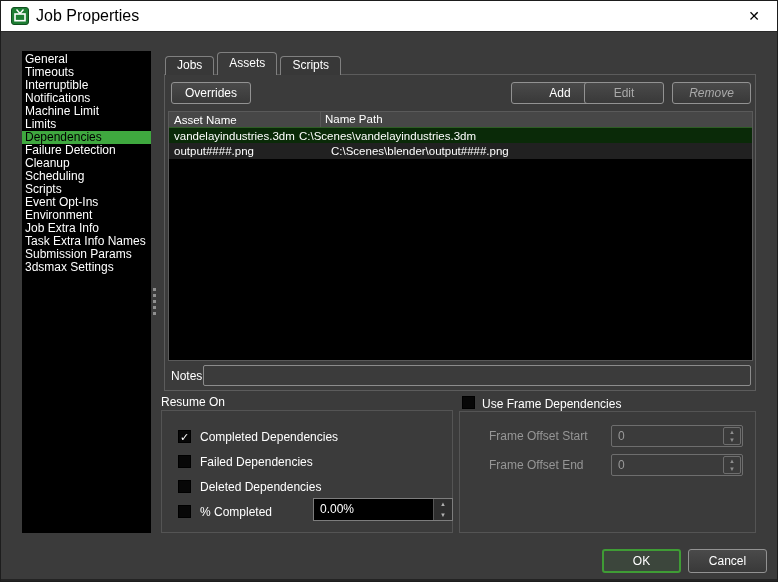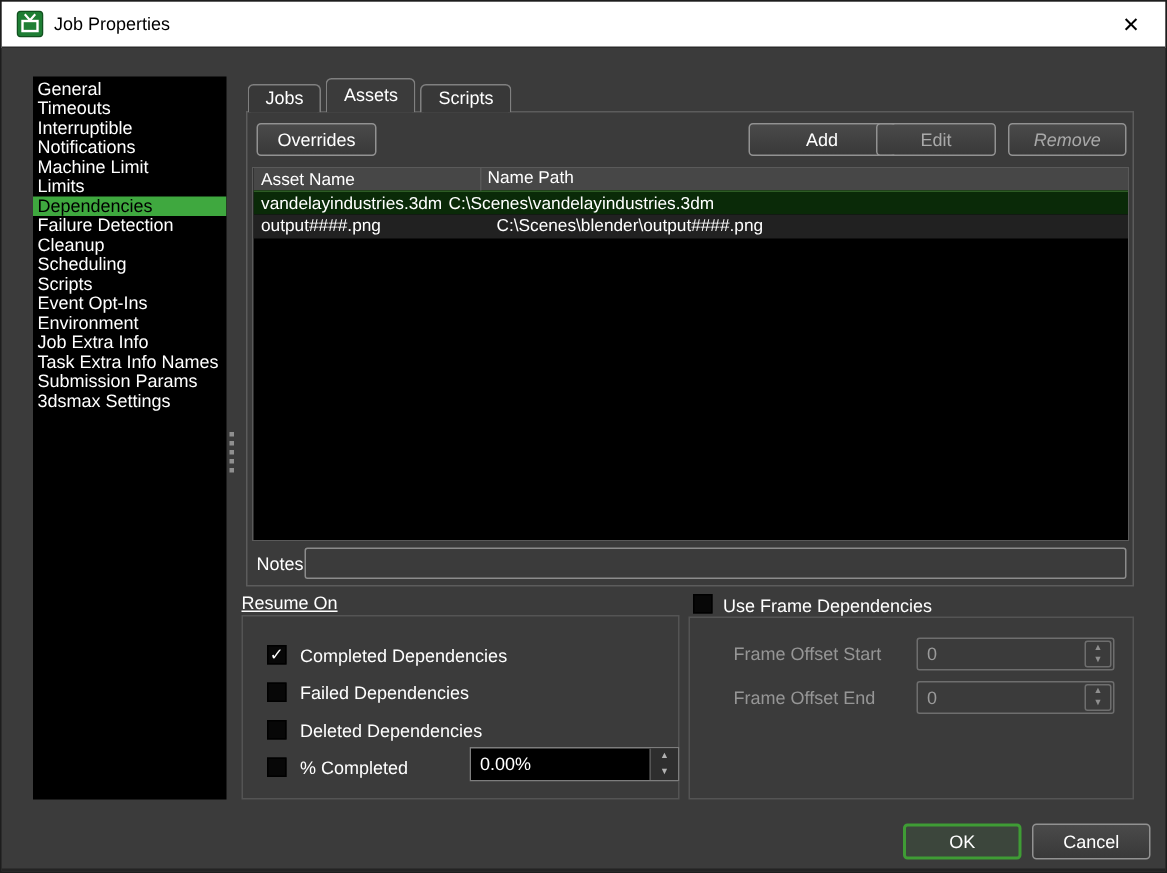--- a/index.html
+++ b/index.html
@@ -5,56 +5,56 @@
   html,body{margin:0;padding:0;background:#505050;}
   *{box-sizing:border-box;}
   .window{
     position:relative;width:778px;height:582px;overflow:hidden;
     background:#3b3b3b;border:1px solid #1d1d1d;
     font-family:"Liberation Sans",sans-serif;color:#fff;font-size:12px;
   }
   
   .titlebar{position:absolute;top:0;left:0;right:0;height:31px;background:#ffffff;display:flex;align-items:center;border-bottom:1px solid #2a2a2a;}
   .app-icon{margin-left:10px;width:18px;height:18px;display:block;}
-  .titlebar-text{margin-left:7px;color:#000;font-size:12px;}
+  .titlebar-text{margin-left:7px;color:#000;font-size:16px;}
   .close-btn{position:absolute;right:0;top:0;width:46px;height:30px;display:flex;align-items:center;justify-content:center;color:#000;font-size:14px;cursor:default;}
   
   .sidebar{position:absolute;left:21px;top:50px;width:129px;height:482px;background:#000;padding-top:2px;overflow:hidden;}
   .sidebar-item{height:13px;line-height:13px;font-size:12px;color:#fff;padding-left:3px;white-space:nowrap;}
   .sidebar-item.selected{background:var(--selection-green,#3fa83f);color:#000;}
   .splitter{position:absolute;left:152px;top:287px;width:4px;display:flex;flex-direction:column;gap:3px;}
   .splitter i{display:block;width:3px;height:3px;background:#8f8f8f;}
   
   .tabs{position:absolute;left:164px;top:52px;height:22px;display:flex;align-items:flex-end;z-index:3;}
   .tab{height:19px;line-height:17px;padding:0 11px;background:#383838;border:1px solid #808080;border-bottom:none;border-radius:4px 4px 0 0;margin-right:3px;color:#fff;}
   .tab.selected{height:23px;line-height:21px;background:#3b3b3b;}
   .pane{position:absolute;left:163px;top:73px;width:592px;height:317px;border:1px solid #5c5c5c;z-index:1;}
   
   .btn{position:absolute;height:22px;background:linear-gradient(#4a4a4a,#393939);border:1px solid #929292;border-radius:3px;color:#fff;display:flex;align-items:center;justify-content:center;z-index:4;}
   .btn.dim{color:#a9a9a9;}
   .overrides-btn{left:170px;top:81px;width:80px;}
-  .add-btn{left:498px;top:81px;width:98px;}
+  .add-btn{left:510px;top:81px;width:98px;}
   .edit-btn{left:583px;top:81px;width:80px;}
   .remove-btn{left:671px;top:81px;width:79px;font-style:italic;}
   .dd-arrow{position:absolute;right:7px;bottom:1px;font-size:7px;color:#b5b5b5;}
   
   .table{position:absolute;left:167px;top:110px;width:585px;height:250px;background:#000;border:1px solid #5a5a5a;z-index:4;overflow:hidden;}
   .thead{display:flex;height:15px;background:#474747;color:#fff;align-items:center;font-size:11.5px;gap:25px;}
   .th-asset{width:126px;padding-left:5px;}
   .th-path{flex:1;padding-left:4px;border-left:1px solid #585858;height:15px;line-height:15px;}
   .tr{display:flex;height:16px;align-items:center;font-size:11.5px;color:#fff;}
   .tr.selected{background:var(--row-selection-green,#0a2a08);border-top:1px solid #2d5c24;}
   .tr.alt{background:#212121;gap:32px;}
   .td-asset{width:126px;padding-left:5px;white-space:nowrap;overflow:hidden;}
   .td-path{flex:1;padding-left:4px;white-space:nowrap;overflow:hidden;}
   
   .notes-label{position:absolute;left:170px;top:368px;z-index:4;}
   .notes-input{position:absolute;left:202px;top:364px;width:548px;height:21px;background:#3b3b3b;border:1px solid #8c8c8c;border-radius:2px;z-index:4;color:#fff;font-family:"Liberation Sans",sans-serif;font-size:12px;padding:0 5px;outline:none;}
   
-  .resume-title{position:absolute;left:160px;top:394px;text-decoration:underline;}
+  .resume-title{position:absolute;left:160px;top:394px;}
   .resume-box{position:absolute;left:160px;top:409px;width:292px;height:123px;border:1px solid #545454;padding:13px 0 0 16px;}
   .option-row{display:flex;align-items:center;height:25px;}
   .checkbox{width:13px;height:13px;background:#070707;border:1px solid #000;color:#fff;font-size:11px;line-height:12px;text-align:center;flex:none;}
   .option-label{margin-left:9px;}
   .spinbox{position:absolute;left:312px;top:497px;width:140px;height:23px;border:1px solid #7d7d7d;display:flex;background:#000;}
   .spin-value{flex:1;color:#fff;line-height:21px;padding-left:6px;}
   .spin-btns{width:19px;background:#2e2e2e;border-left:1px solid #555;display:flex;flex-direction:column;}
   .spin-btns span{flex:1;display:flex;align-items:center;justify-content:center;font-size:6px;color:#b2b2b2;}
   .framedep-check{position:absolute;left:461px;top:395px;}
   .framedep-label{position:absolute;left:481px;top:396px;}

